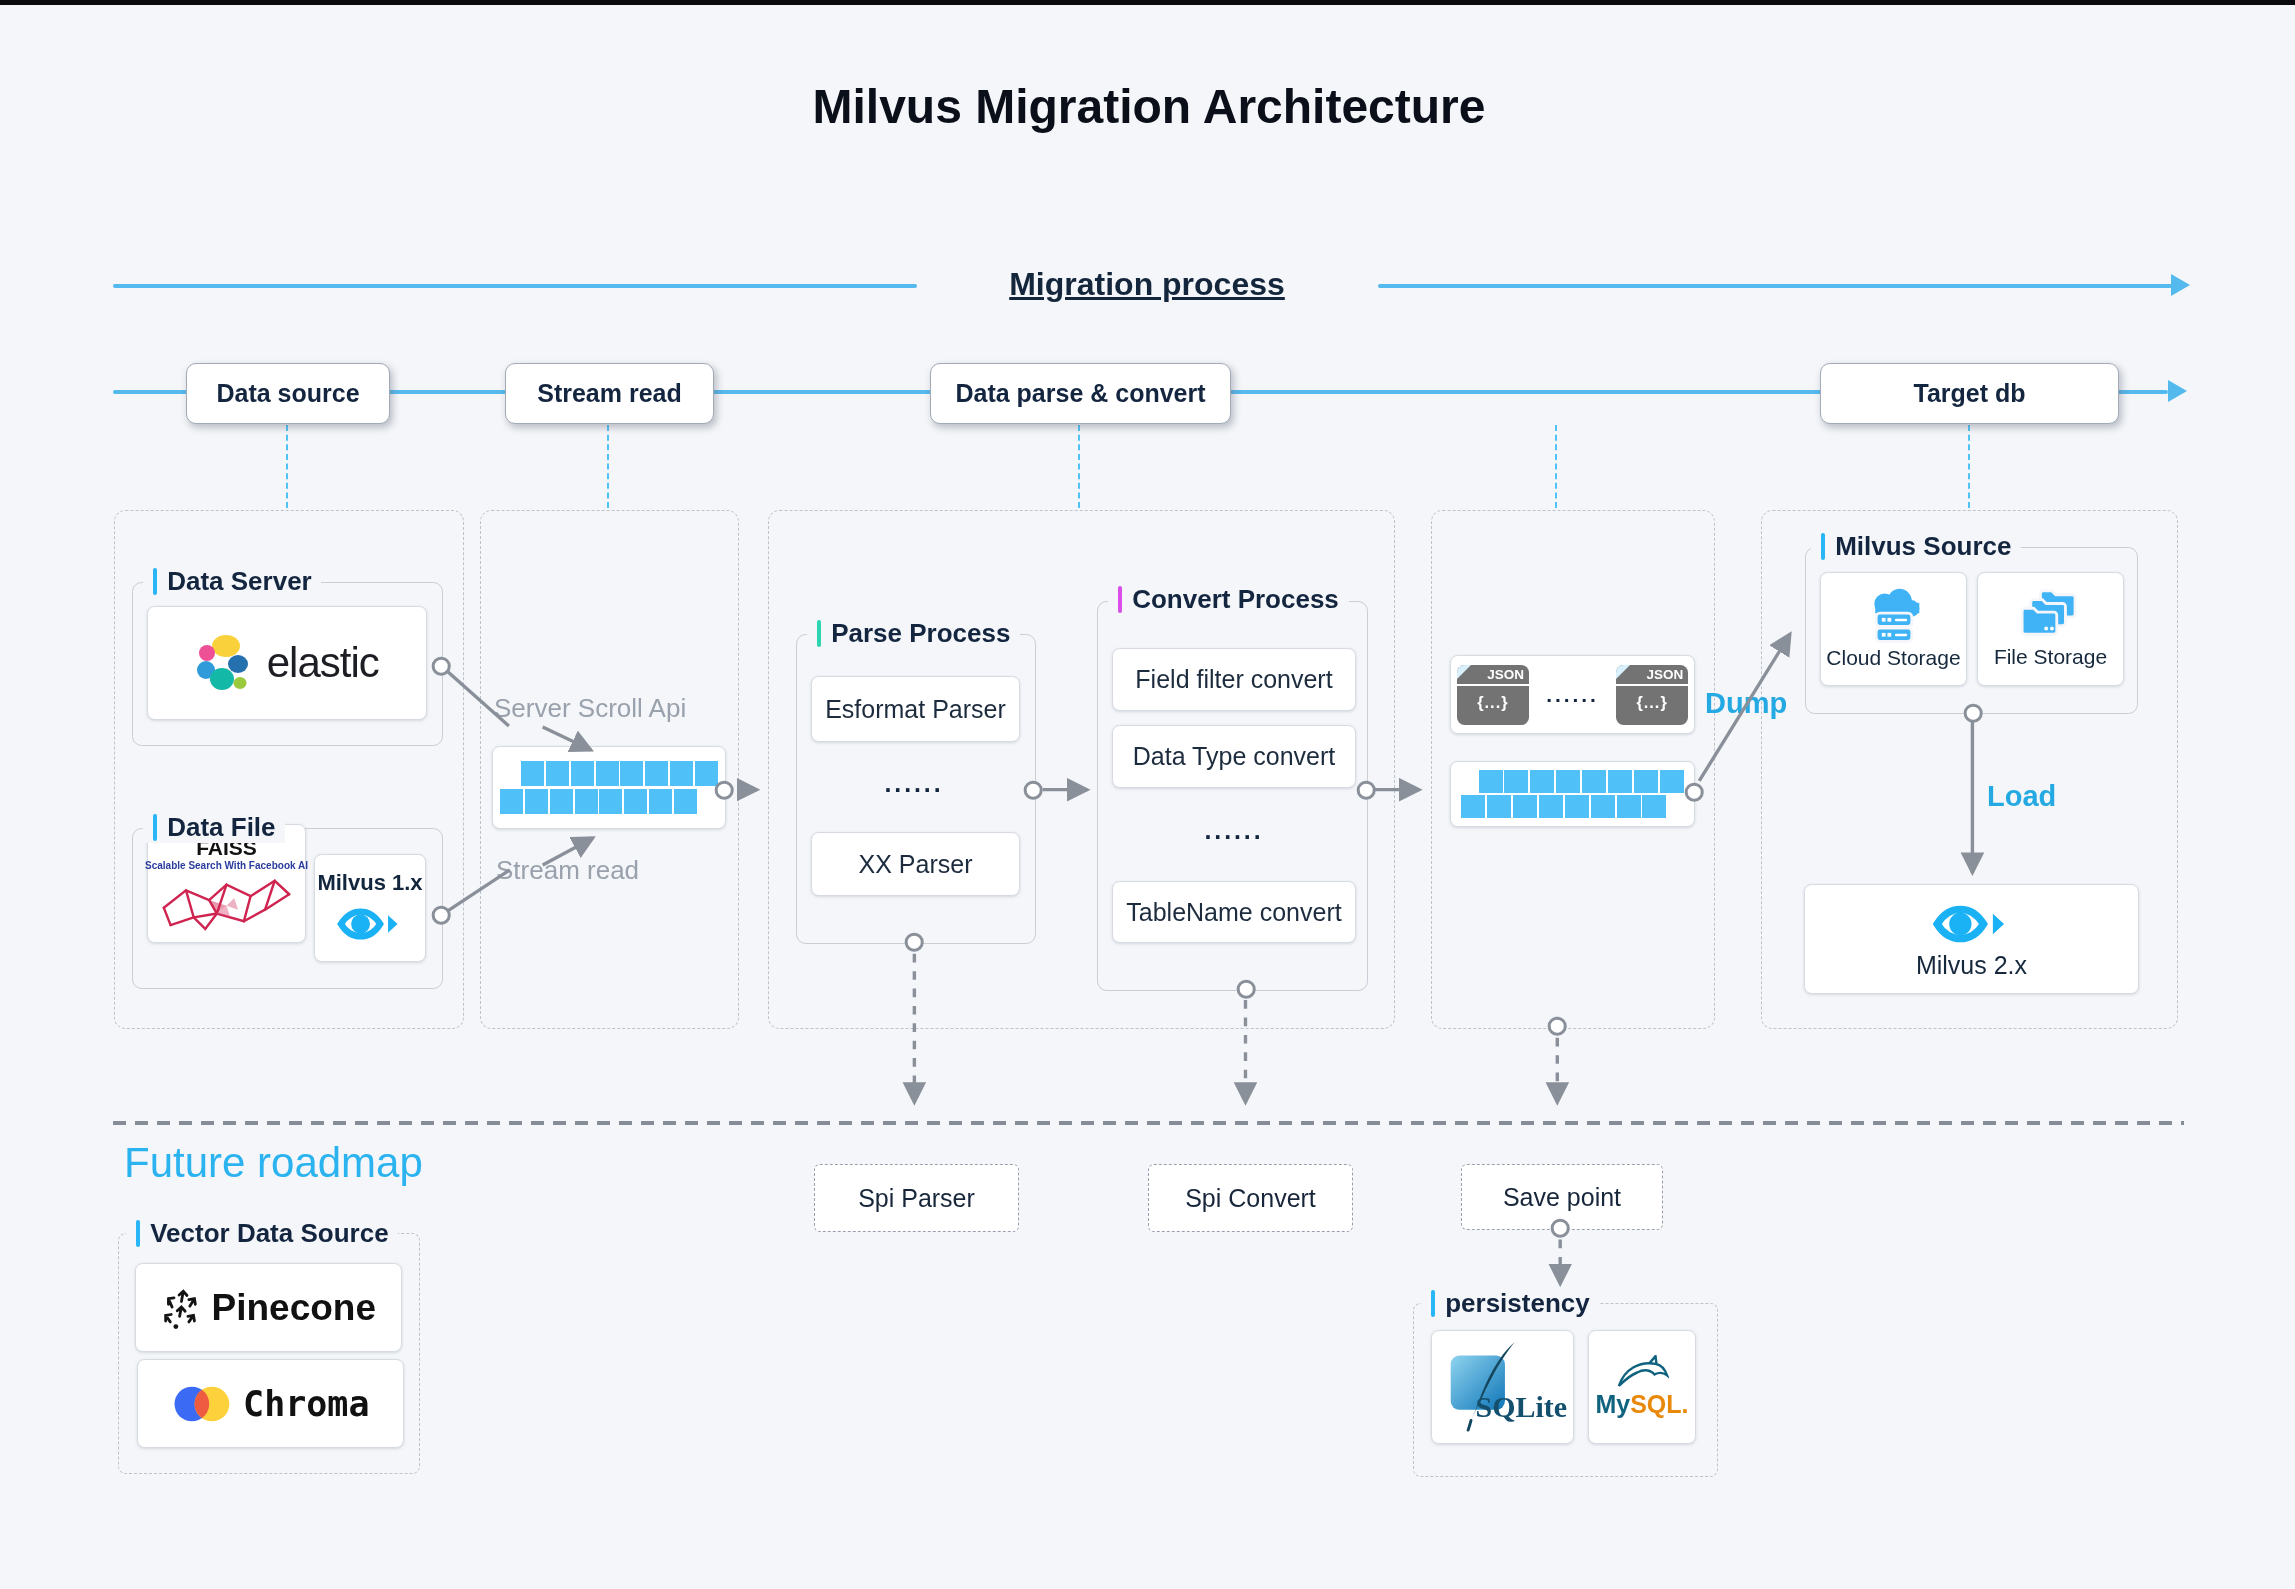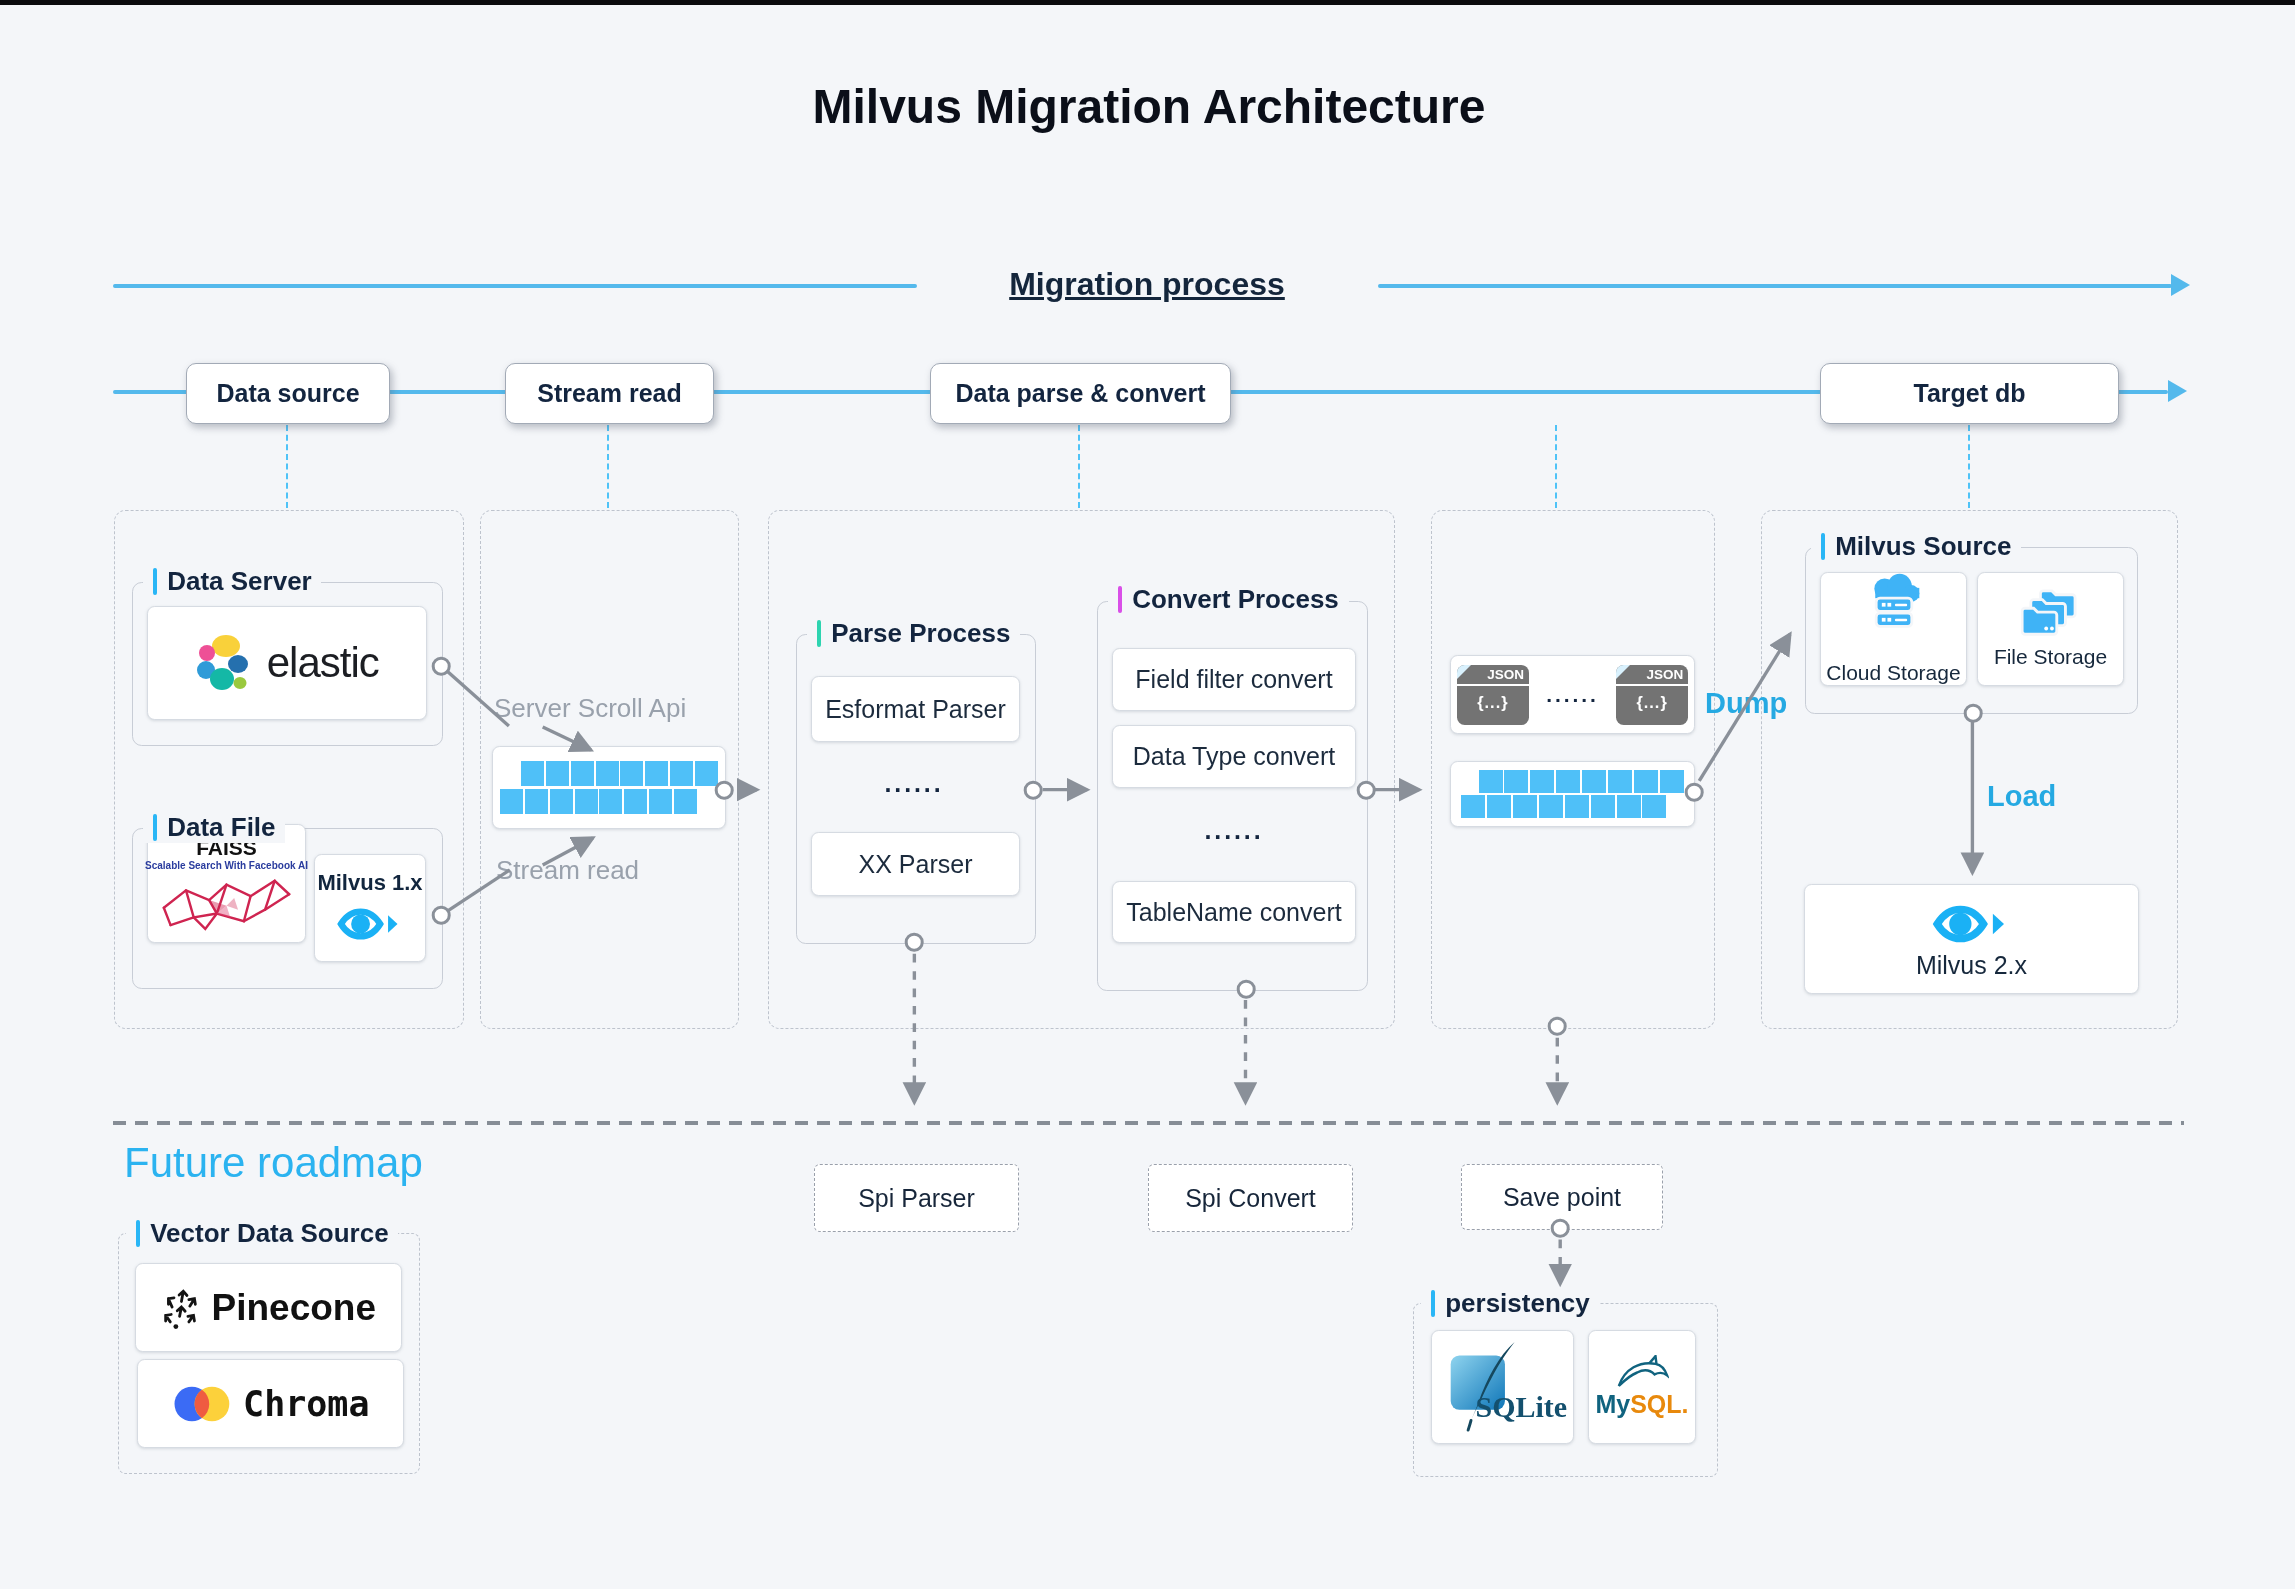--- a/index.html
+++ b/index.html
@@ -224,21 +224,21 @@
   </div>
 
 
   <div class="abs accent-label" style="left:1705px;top:687px;">Dump</div>
 
   <div class="abs group" style="left:1805px;top:547px;width:331px;height:165px;"></div>
   <div class="abs group-label" style="left:1811px;top:531px;">
     <span class="bar"></span>
     <span>Milvus Source</span>
   </div>
-  <div class="abs white-box" style="left:1820px;top:572px;width:145px;height:112px;flex-direction:column;gap:1.9px;justify-content:space-between;">
+  <div class="abs white-box" style="left:1820px;top:572px;width:145px;height:112px;flex-direction:column;gap:1.9px;">
     <svg width="60" height="56" viewBox="0 0 64 58">
       <g fill="#3fb3f6">
         <circle cx="22" cy="16" r="11"></circle>
           <circle cx="38" cy="13" r="13"></circle>
           <circle cx="50" cy="21" r="9"></circle>
         <rect x="12" y="15" width="47" height="11"></rect>
       </g>
       <g fill="#3fb3f6" stroke="#f4f6f9" stroke-width="3">
         <rect x="13" y="26" rx="4" width="38" height="14"></rect>
         <rect x="13" y="42" rx="4" width="38" height="14"></rect>

